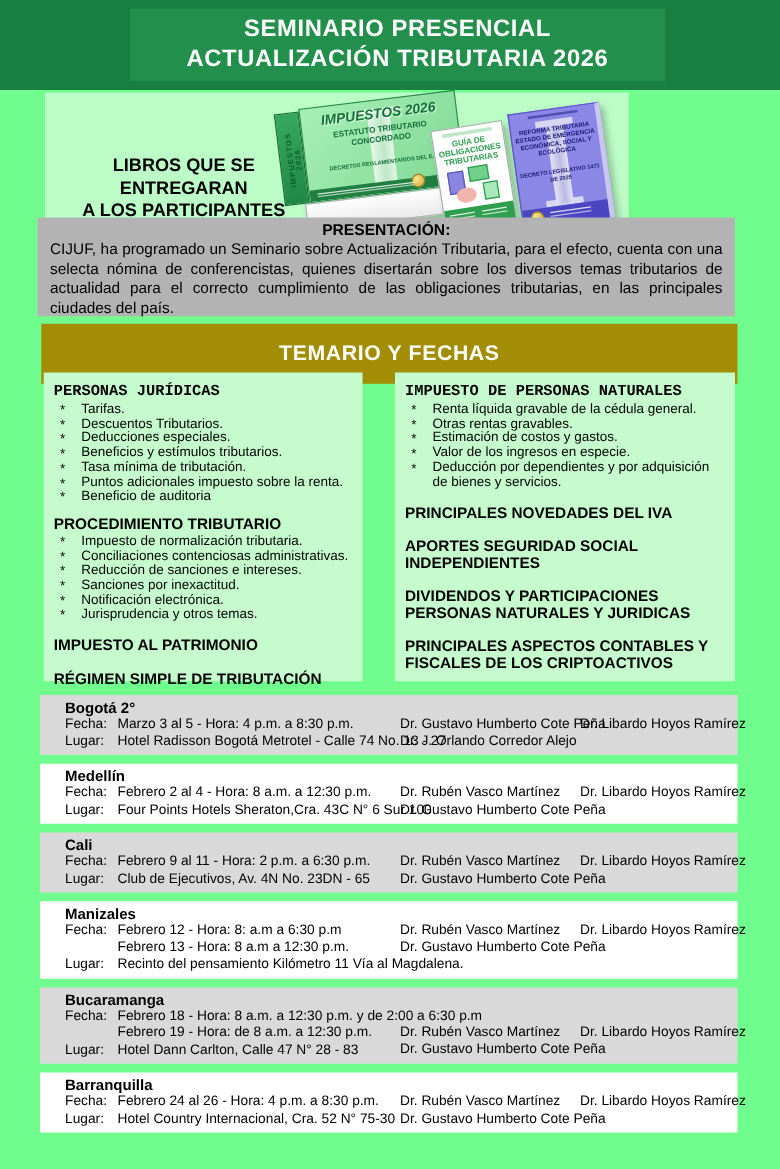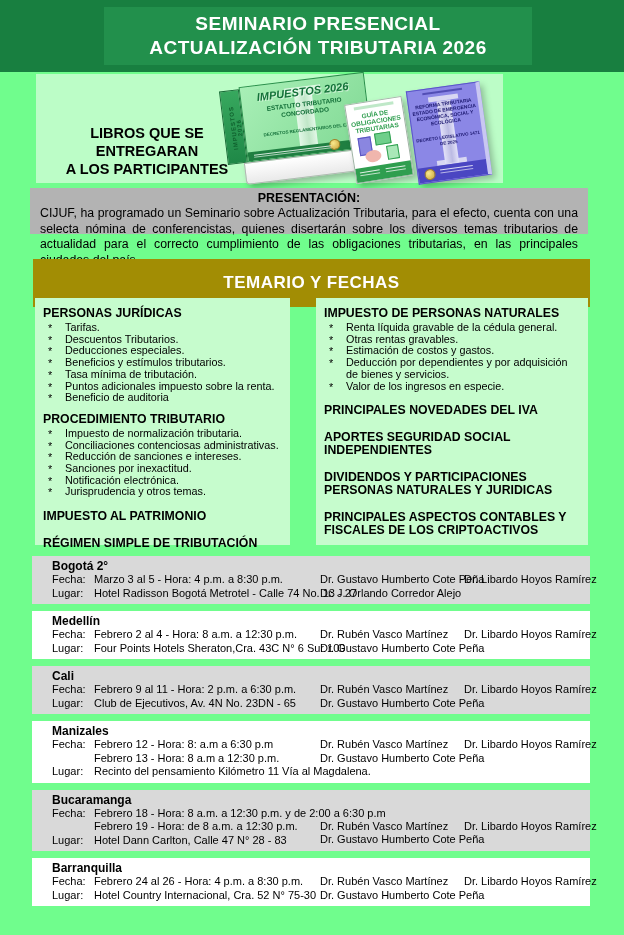--- a/index.html
+++ b/index.html
@@ -97,40 +97,40 @@
   .b3-column::before { content:""; position:absolute; left:2px; right:2px; top:0; height:5px; background:#e6e6f4; box-shadow:0 64px 0 #e6e6f4; }
   .b3-column::after { content:""; position:absolute; left:10px; right:10px; top:5px; bottom:2px;
     background:linear-gradient(90deg,#f2f2fb,#c4c4e2 55%,#f2f2fb); }
   .b3-text { position:relative; margin-top:8px; text-align:center; font-weight:bold; font-size:5px; line-height:6px; color:#1c1870; }
   .b3-note { position:relative; margin-top:10px; text-align:center; font-weight:bold; font-size:4.5px; line-height:5.5px; color:#1c1870; }
   .b3-band { position:absolute; left:0; right:0; bottom:0; height:15px; background:#4a46c2; }
   .b3-band::after { content:""; position:absolute; left:22px; right:14px; top:4px; height:1px; background:rgba(255,255,255,.8); box-shadow:0 3px 0 rgba(255,255,255,.6); }
 
   
   .presentation {
-    position:absolute; left:30px; top:188px; width:558px; height:46px;
+    position:absolute; left:30px; top:174px; width:558px; height:79px;
     background:#b3b3b3; padding:3px 10px 0;
   }
   .presentation-title { text-align:center; font-weight:bold; font-size:12.5px; margin-bottom:1px; }
   .presentation-body { font-size:12.3px; line-height:15.5px; text-align:justify; }
 
   
   .banner {
     position:absolute; left:33px; top:259px; width:557px; height:48px;
     background:#a28d04; color:#fff; font-weight:bold; font-size:17px;
     display:flex; align-items:center; justify-content:center; letter-spacing:.5px;
   }
 
   
   .temario { position:absolute; left:35px; top:298px; width:553px; height:247px; display:flex; }
   .tcol { background:#c6fccd; padding:9px 8px 8px 8px; height:247px; }
   .tcol-left { width:255px; margin-right:26px; }
   .tcol-right { width:272px; }
   .thead { font-weight:bold; font-size:12.3px; line-height:13px; margin-top:9px; }
-  .thead:first-child { margin-top:0; }
+  .thead:first-child { margin-top:0;font-family:Liberation Mono, monospace; }
   .tlist { list-style:none; margin-top:2px; }
   .tlist li { position:relative; font-size:10.8px; line-height:11.7px; padding-left:22px; }
   .tlist li::before { content:"*"; position:absolute; left:5px; top:1px; font-size:10.8px; }
   .thead.mt { margin-top:12px; }
   .thead.mt2 { margin-top:14px; }
 
   
   .cities { position:absolute; left:32px; top:556px; width:558px; }
   .city-row { position:relative; padding:3px 20px 4px; margin-bottom:7px; }
   .row-gray { background:#d9d9d9; }
@@ -244,22 +244,22 @@
     <div class="thead mt">IMPUESTO AL PATRIMONIO</div>
     <div class="thead mt2">RÉGIMEN SIMPLE DE TRIBUTACIÓN</div>
   </div>
 
   <div class="tcol tcol-right">
     <div class="thead">IMPUESTO DE PERSONAS NATURALES</div>
     <ul class="tlist">
       <li>Renta líquida gravable de la cédula general.</li>
       <li>Otras rentas gravables.</li>
       <li>Estimación de costos y gastos.</li>
+      <li>Valor de los ingresos en especie.</li>
       <li>Deducción por dependientes y por adquisición de bienes y servicios.</li>
-      <li>Valor de los ingresos en especie.</li>
     </ul>
     <div class="thead mt">PRINCIPALES NOVEDADES DEL IVA</div>
     <div class="thead mt2">APORTES SEGURIDAD SOCIAL INDEPENDIENTES</div>
     <div class="thead mt2">DIVIDENDOS Y PARTICIPACIONES PERSONAS NATURALES Y JURIDICAS</div>
     <div class="thead mt2">PRINCIPALES ASPECTOS CONTABLES Y FISCALES DE LOS CRIPTOACTIVOS</div>
   </div>
 </div>
 
 <div class="cities">
 

